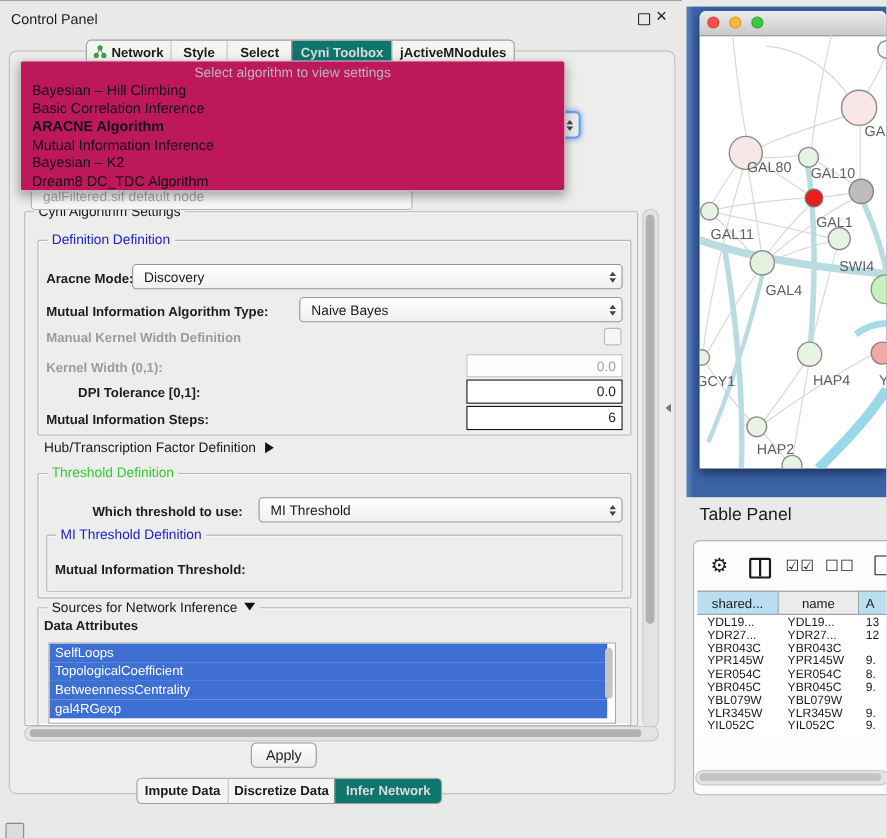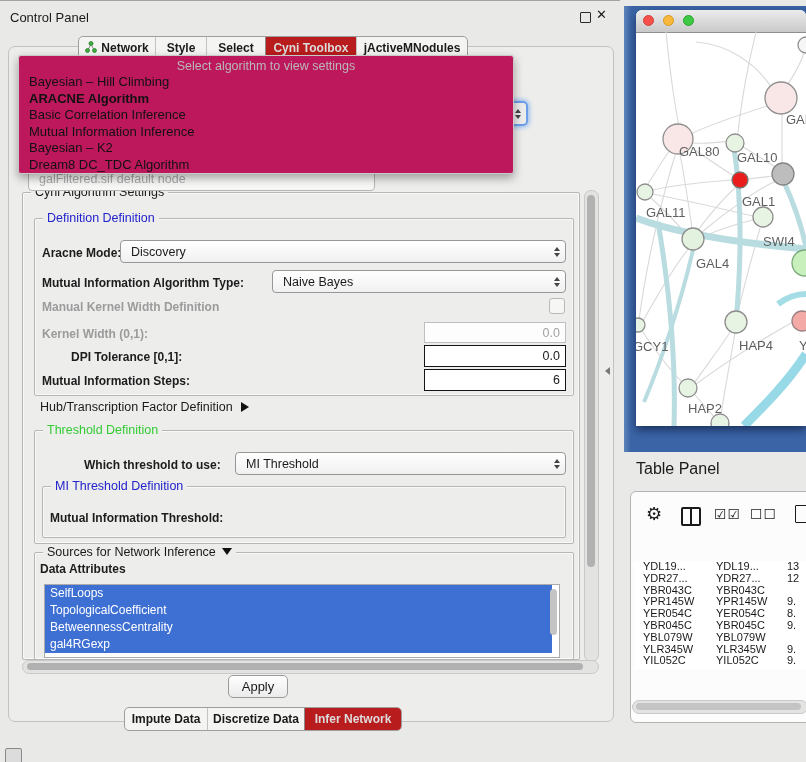--- a/index.html
+++ b/index.html
@@ -13,21 +13,21 @@
   .winbtn{font-size:12px;color:#1a1a1a;line-height:12px;}
   .float-box{left:580px;top:12px;width:9px;height:9px;border:1.5px solid #2a2a2a;border-radius:1px;}
   .close-x{left:596px;top:9px;font-size:13px;font-weight:bold;}
   .inner-panel{left:8px;top:46px;width:604px;height:674px;background:#ededec;
                border:1px solid #c2c2c2;border-radius:7px;}
   
   .tabbar{display:flex;height:22px;border:1px solid #9e9e9e;border-radius:5px;overflow:hidden;
           background:#f4f4f3;font-size:12px;font-weight:bold;}
   .tab{display:flex;align-items:center;justify-content:center;gap:4px;border-left:1px solid #c3c3c3;height:100%;}
   .tab:first-child{border-left:none;}
-  .tab.sel{background:#b91c1c;color:#dcdcdc;border-left-color:#8a8a8a;}
+  .tab.sel{background:#0f766e;color:#dcdcdc;border-left-color:#8a8a8a;}
   .toptabs{left:78px;top:36px;}
   .bottabs{left:124px;top:707px;}
   
   .dd{left:18px;top:55px;width:494px;height:117px;background:#be185d;border:1px solid #c9c9c9;
       border-radius:3px;box-shadow:0 4px 10px rgba(0,0,0,.35);z-index:30;}
   .dd-ph{height:16px;line-height:16px;text-align:center;color:#b9b9b9;font-size:12.5px;margin-top:2px;}
   .dd-item{height:16.5px;line-height:16.5px;padding-left:10px;font-size:13px;color:#111;}
   .dd-item.bold{font-weight:bold;}
   .ghost-combo{left:28px;top:167px;width:335px;height:22px;border:1px solid #b5b5b5;border-radius:4px;
                background:#f7f7f6;color:#a8a8a8;font-size:12.5px;line-height:22px;padding-left:10px;z-index:2;overflow:hidden;white-space:nowrap;}
@@ -128,22 +128,22 @@
   <div class="abs focus-frag">
     <span class="stepper">
       <span class="tri-up"></span>
         <span class="tri-dn"></span>
     </span>
   </div>
 
   <div class="abs dd">
     <div class="dd-ph">Select algorithm to view settings</div>
     <div class="dd-item">Bayesian – Hill Climbing</div>
+    <div class="dd-item">Basic Correlation Inference</div>
     <div class="dd-item bold">ARACNE Algorithm</div>
-    <div class="dd-item">Basic Correlation Inference</div>
     <div class="dd-item">Mutual Information Inference</div>
     <div class="dd-item">Bayesian – K2</div>
     <div class="dd-item">Dream8 DC_TDC Algorithm</div>
   </div>
 
   <div class="abs grp" style="left:22px;top:192px;width:556px;height:466px;">
     <span class="legend">Cyni Algorithm Settings</span>
   </div>
 
   <div class="abs sb-v" style="left:584px;top:190px;width:13px;height:470px;">
@@ -323,20 +323,25 @@
   <div class="abs tp-panel"></div>
 
   <div class="abs gear" style="left:646px;top:505px;">⚙</div>
   <div class="abs colicon" style="left:681px;top:507px;">
       <div></div>
     </div>
   <div class="abs cbx" style="left:714px;top:506px;">☑☑</div>
   <div class="abs cbx" style="left:750px;top:506px;">☐☐</div>
   <div class="abs fileicon" style="left:795px;top:505px;"></div>
 
+  <div class="abs" style="left:634px;top:537px;width:172px;height:22px;">
+    <div class="th" style="left:0;width:74px;background:#b9dff0;">shared...</div>
+    <div class="th" style="left:74px;width:73px;background:#ebebeb;">name</div>
+    <div class="th" style="left:147px;width:40px;background:#b9dff0;text-align:left;padding-left:6px;">A</div>
+  </div>
 
   <div class="abs" style="left:634px;top:561px;width:172px;height:108px;background:#ffffff;overflow:hidden;">
     <div class="trow" style="top:0px">
       <span class="tc" style="left:9px;width:62px">YDL19...</span>
       <span class="tc" style="left:82px;width:62px">YDL19...</span>
       <span class="tc" style="left:153px;width:22px">13</span>
     </div>
     <div class="trow" style="top:11.8px">
       <span class="tc" style="left:9px;width:62px">YDR27...</span>
       <span class="tc" style="left:82px;width:62px">YDR27...</span>

